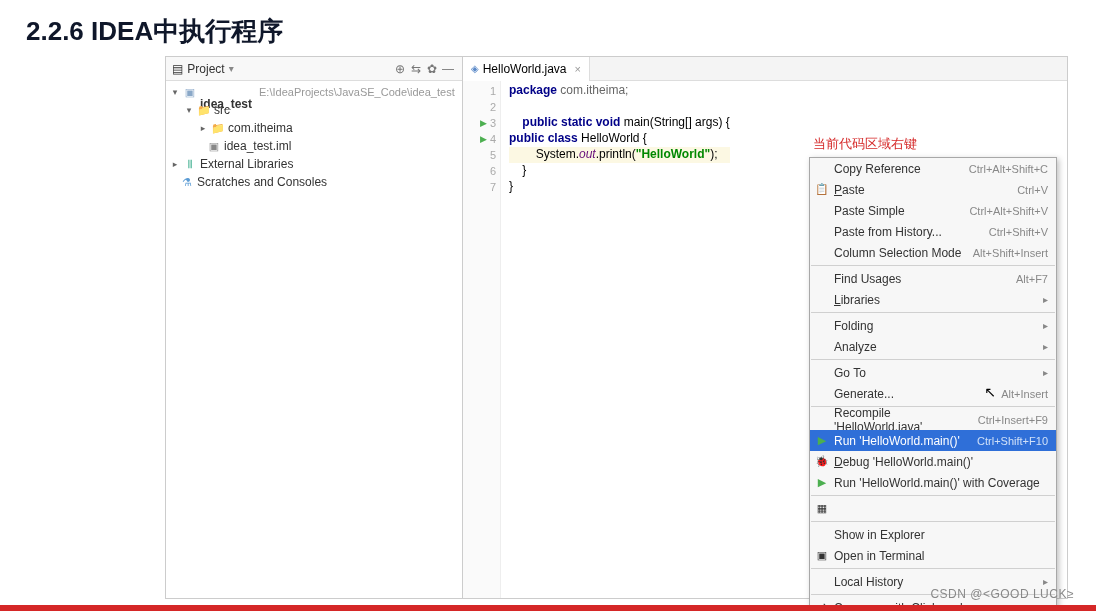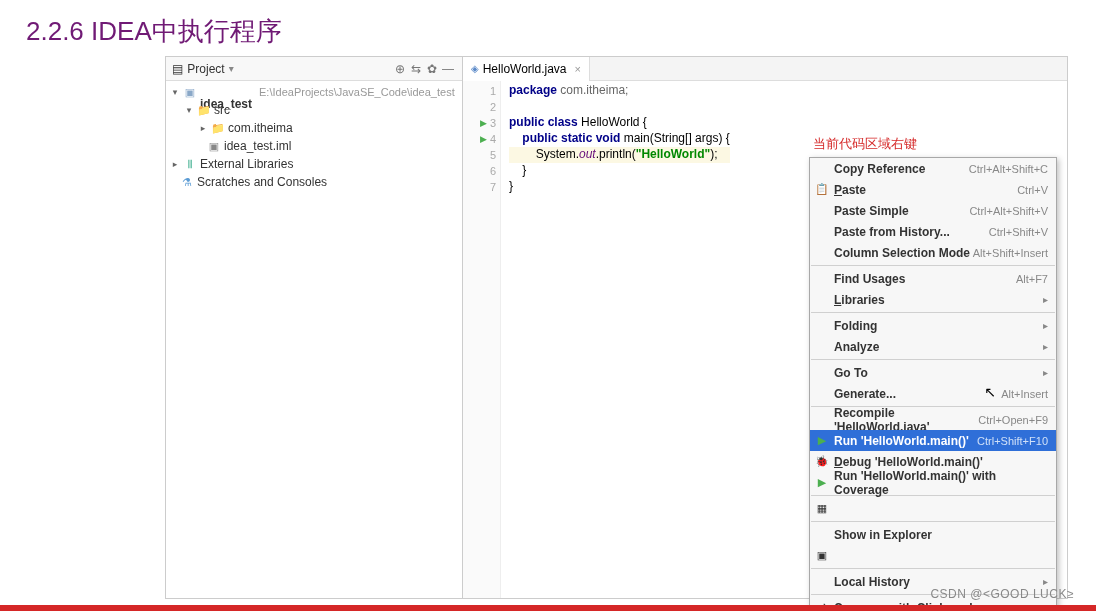--- a/index.html
+++ b/index.html
@@ -1,17 +1,17 @@
 <!DOCTYPE html>
 <html><head>
 <meta charset="utf-8">
 <style>
 * { margin: 0; padding: 0; box-sizing: border-box; font-family: "Microsoft YaHei", Arial, sans-serif; }
 body { background: #fff; width: 1096px; height: 611px; overflow: hidden; position: relative; }
-.page-title { font-size: 26px; font-weight: normal; color: #701a75; padding: 14px 0 12px 26px; }
+.page-title { font-size: 26px; font-weight: bold; color: #0f172a; padding: 14px 0 12px 26px; }
 .red-bar { position: absolute; left: 0; right: 0; bottom: 0; height: 6px; background: #d52727; }
 .watermark { position: absolute; right: 22px; bottom: 10px; font-size: 12px; color: #888; letter-spacing: 0.5px; }
 .ide { position: absolute; left: 165px; top: 56px; right: 28px; bottom: 12px; display: flex; border: 1px solid #ccc; background: #fff; }
 .project-panel { width: 297px; border-right: 1px solid #ccc; display: flex; flex-direction: column; font-size: 12px; color: #333; }
 .project-header { height: 24px; display: flex; align-items: center; padding: 0 6px; border-bottom: 1px solid #ddd; background: #f8f8f8; }
 .project-header .title { font-weight: normal; margin-left: 4px; }
 .project-header .dropdown-arrow { margin-left: 4px; color: #888; font-size: 10px; }
 .project-header .spacer { flex: 1; }
 .project-header .tool-icon { width: 16px; text-align: center; color: #777; cursor: pointer; font-size: 12px; }
 .tree { flex: 1; overflow: auto; padding: 2px 0; }
@@ -40,21 +40,21 @@
 .kw { color: #000088; font-weight: bold; }
 .cls { color: #000; }
 .str { color: #008800; font-weight: bold; }
 .pkg { color: #666; }
 .line-highlight { background: #fcf8e3; }
 .annotation-red { position: absolute; right: 150px; top: 78px; color: #d52727; font-size: 13px; font-weight: 500; }
 .context-menu { position: absolute; right: 10px; top: 100px; width: 248px; background: #f7f7f7; border: 1px solid #a8a8a8; box-shadow: 2px 2px 6px rgba(0,0,0,0.25); font-size: 12px; color: #333; }
 .menu-item { height: 21px; display: flex; align-items: center; padding: 0 8px 0 24px; position: relative; cursor: pointer; }
 .menu-item.highlighted { background: #2f6fd8; color: #fff; }
 .menu-item .icon-slot { position: absolute; left: 4px; width: 16px; text-align: center; font-size: 11px; }
-.menu-item .label { flex: 1; font-weight: bold; }
+.menu-item .label { flex: 1; }
 .menu-item .shortcut { color: #888; font-size: 11px; }
 .menu-item.highlighted .shortcut { color: #cfe0f8; }
 .menu-item .submenu-arrow { color: #888; font-size: 10px; }
 .menu-sep { height: 1px; background: #d0d0d0; margin: 2px 1px; }
 .underline-first::first-letter { text-decoration: underline; }
 .cursor-pointer { position: absolute; right: 100px; top: 384px; font-size: 14px; color: #000; pointer-events: none; z-index: 100; }
 .hg-green { color: #4caf50; }
 .hg-orange { color: #e69a00; }
 </style>
 </head>
@@ -139,22 +139,22 @@
         <div class="gutter-row">
             <span>6</span>
           </div>
         <div class="gutter-row">
             <span>7</span>
           </div>
       </div>
       <div class="code-lines">
         <div class="code-line"><span class="kw">package</span><span class="pkg"> com.itheima;</span></div>
         <div class="code-line"></div>
+        <div class="code-line"><span class="kw">    public static void</span><span> main(String[] args) {</span></div>
         <div class="code-line"><span class="kw">public class</span><span class="cls"> HelloWorld {</span></div>
-        <div class="code-line"><span class="kw">    public static void</span><span> main(String[] args) {</span></div>
         <div class="code-line line-highlight"><span>        System.</span><span style="color:#660e7a;font-style:italic">out</span><span>.println(</span><span class="str">"HelloWorld"</span><span>);</span></div>
         <div class="code-line"><span>    }</span></div>
         <div class="code-line"><span>}</span></div>
       </div>
     </div>
 
     <div class="annotation-red">当前代码区域右键</div>
 
     <div class="context-menu">
       <div class="menu-item">
@@ -201,21 +201,21 @@
           <span class="label">Go To</span>
           <span class="submenu-arrow">▸</span>
         </div>
       <div class="menu-item">
           <span class="label">Generate...</span>
           <span class="shortcut">Alt+Insert</span>
         </div>
       <div class="menu-sep"></div>
       <div class="menu-item">
           <span class="label">Recompile 'HelloWorld.java'</span>
-          <span class="shortcut">Ctrl+Open+F9</span>
+          <span class="shortcut">Ctrl+Insert+F9</span>
         </div>
       <div class="menu-item highlighted">
           <span class="icon-slot hg-green">▶</span>
           <span class="label">Run 'HelloWorld.main()'</span>
           <span class="shortcut">Ctrl+Shift+F10</span>
         </div>
       <div class="menu-item">
           <span class="icon-slot hg-orange">🐞</span>
           <span class="label underline-first">Debug 'HelloWorld.main()'</span>
         </div>
@@ -226,20 +226,21 @@
       <div class="menu-sep"></div>
       <div class="menu-item">
           <span class="icon-slot">▦</span>
         </div>
       <div class="menu-sep"></div>
       <div class="menu-item">
           <span class="label">Show in Explorer</span>
         </div>
       <div class="menu-item">
           <span class="icon-slot">▣</span>
+          <span class="label">Open in Terminal</span>
         </div>
       <div class="menu-sep"></div>
       <div class="menu-item">
           <span class="label">Local History</span>
           <span class="submenu-arrow">▸</span>
         </div>
       <div class="menu-sep"></div>
       <div class="menu-item">
           <span class="icon-slot">⇄</span>
           <span class="label">Compare with Clipboard</span>

